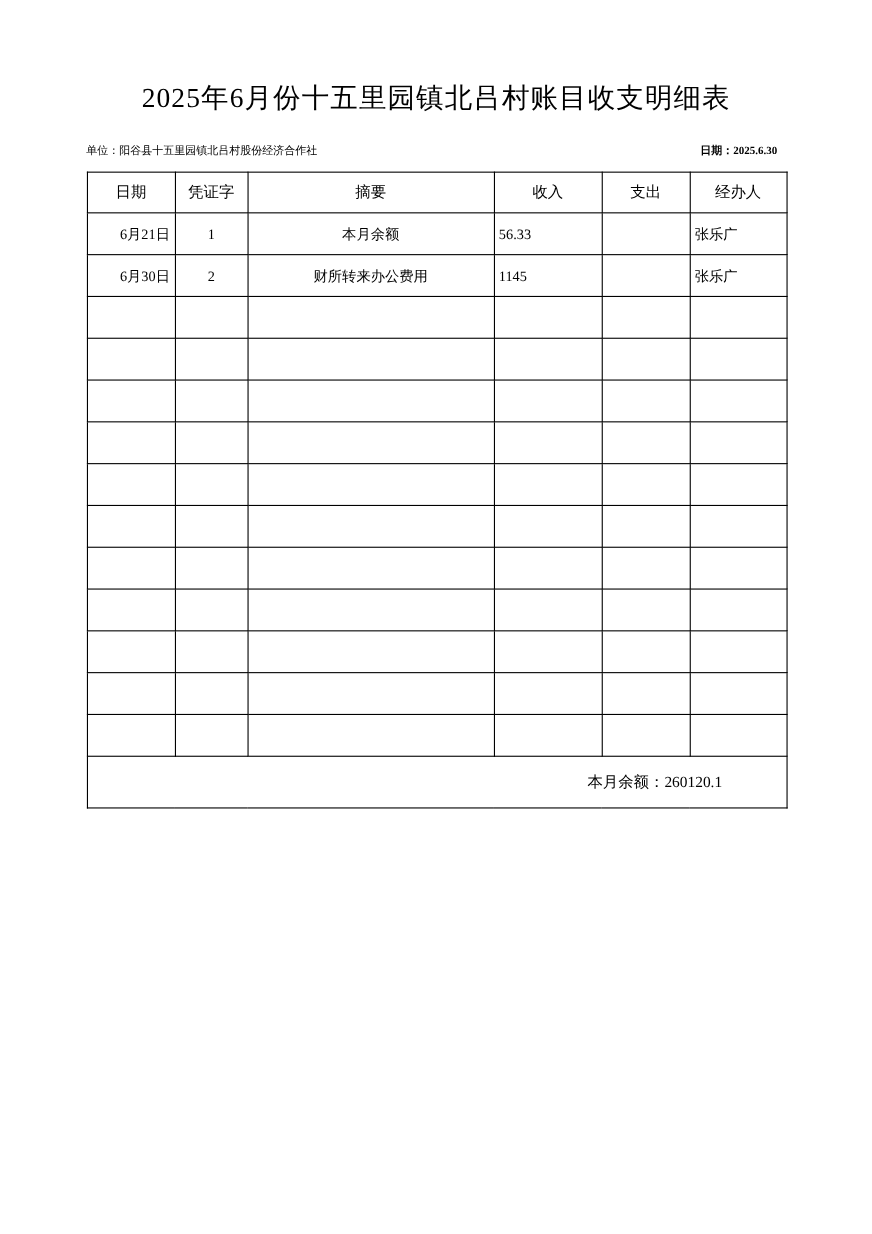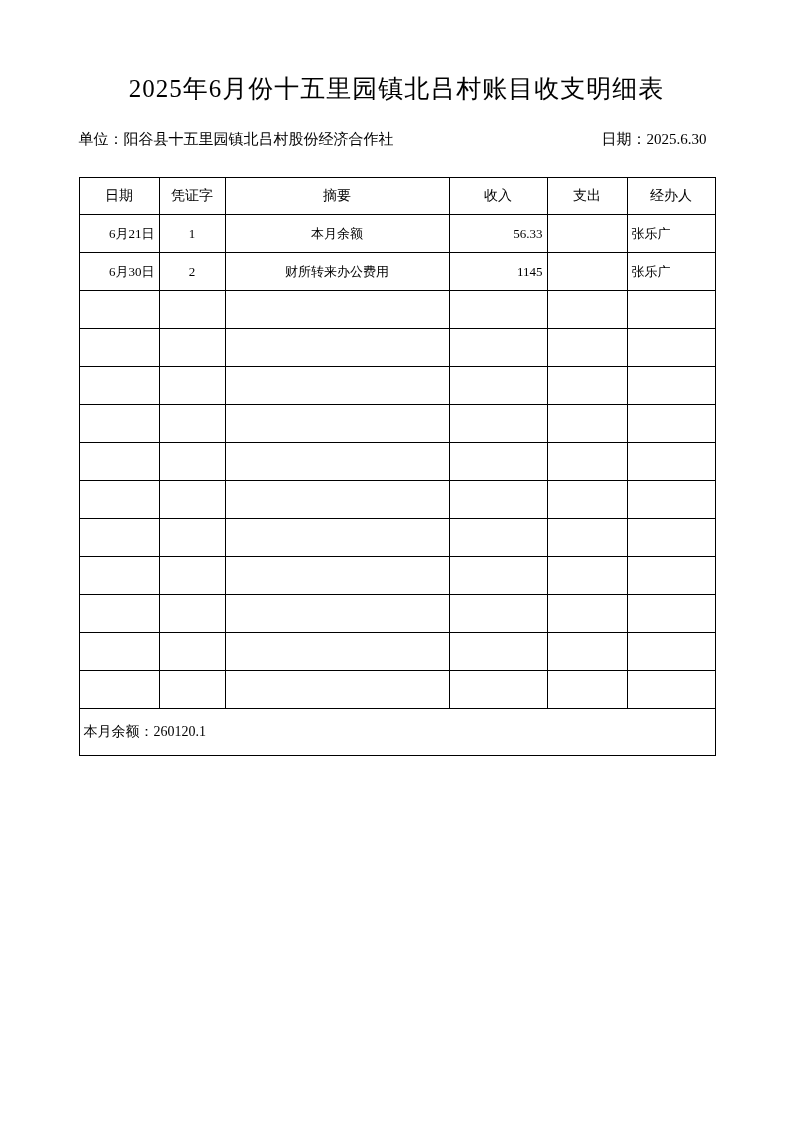--- a/index.html
+++ b/index.html
@@ -31,33 +31,34 @@
     padding-top: 72px;
     font-family: "Liberation Serif", "DejaVu Serif", serif;
   }
   .meta-row {
     display: flex;
     justify-content: space-between;
     align-items: flex-end;
     margin: 0 auto;
     width: 636px;
     padding-top: 25px;
-    font-size: 15px;
+    font-size: 10px;
     font-family: "Liberation Serif", "DejaVu Serif", serif;
   }
   .meta-left {
     white-space: nowrap;
   }
   .meta-right {
     white-space: nowrap;
     padding-right: 8px;
+    font-weight: bold;
   }
   .ledger-wrap {
     width: 636px;
-    margin: 28px auto 0 auto;
+    margin: 12px auto 0 auto;
   }
   table.ledger {
     border-collapse: collapse;
     width: 100%;
     table-layout: fixed;
   }
   table.ledger td, table.ledger th {
     border: 1px solid #000000;
     height: 37px;
     padding: 0 4px;
@@ -74,26 +75,26 @@
   col.c-date    { width: 80px; }
   col.c-voucher { width: 66px; }
   col.c-summary { width: 224px; }
   col.c-income  { width: 98px; }
   col.c-expense { width: 80px; }
   col.c-handler { width: 88px; }
 
   td.date    { text-align: right; }
   td.voucher { text-align: center; font-size: 12px; }
   td.summary { text-align: center; font-size: 12.5px; }
-  td.income  { text-align: right; padding-right: 10px; }
+  td.income  { padding-right: 10px; }
   td.expense { text-align: right; padding-right: 10px; }
   td.handler { text-align: left; font-size: 12.5px; }
   td.empty   { }
   tr.footer-row td {
-    text-align: left;
+    text-align: right;
     padding-right: 58px;
     font-size: 14px;
     height: 46px;
   }
 </style>
 </head>
 <body>
 
 <div class="page">
 

